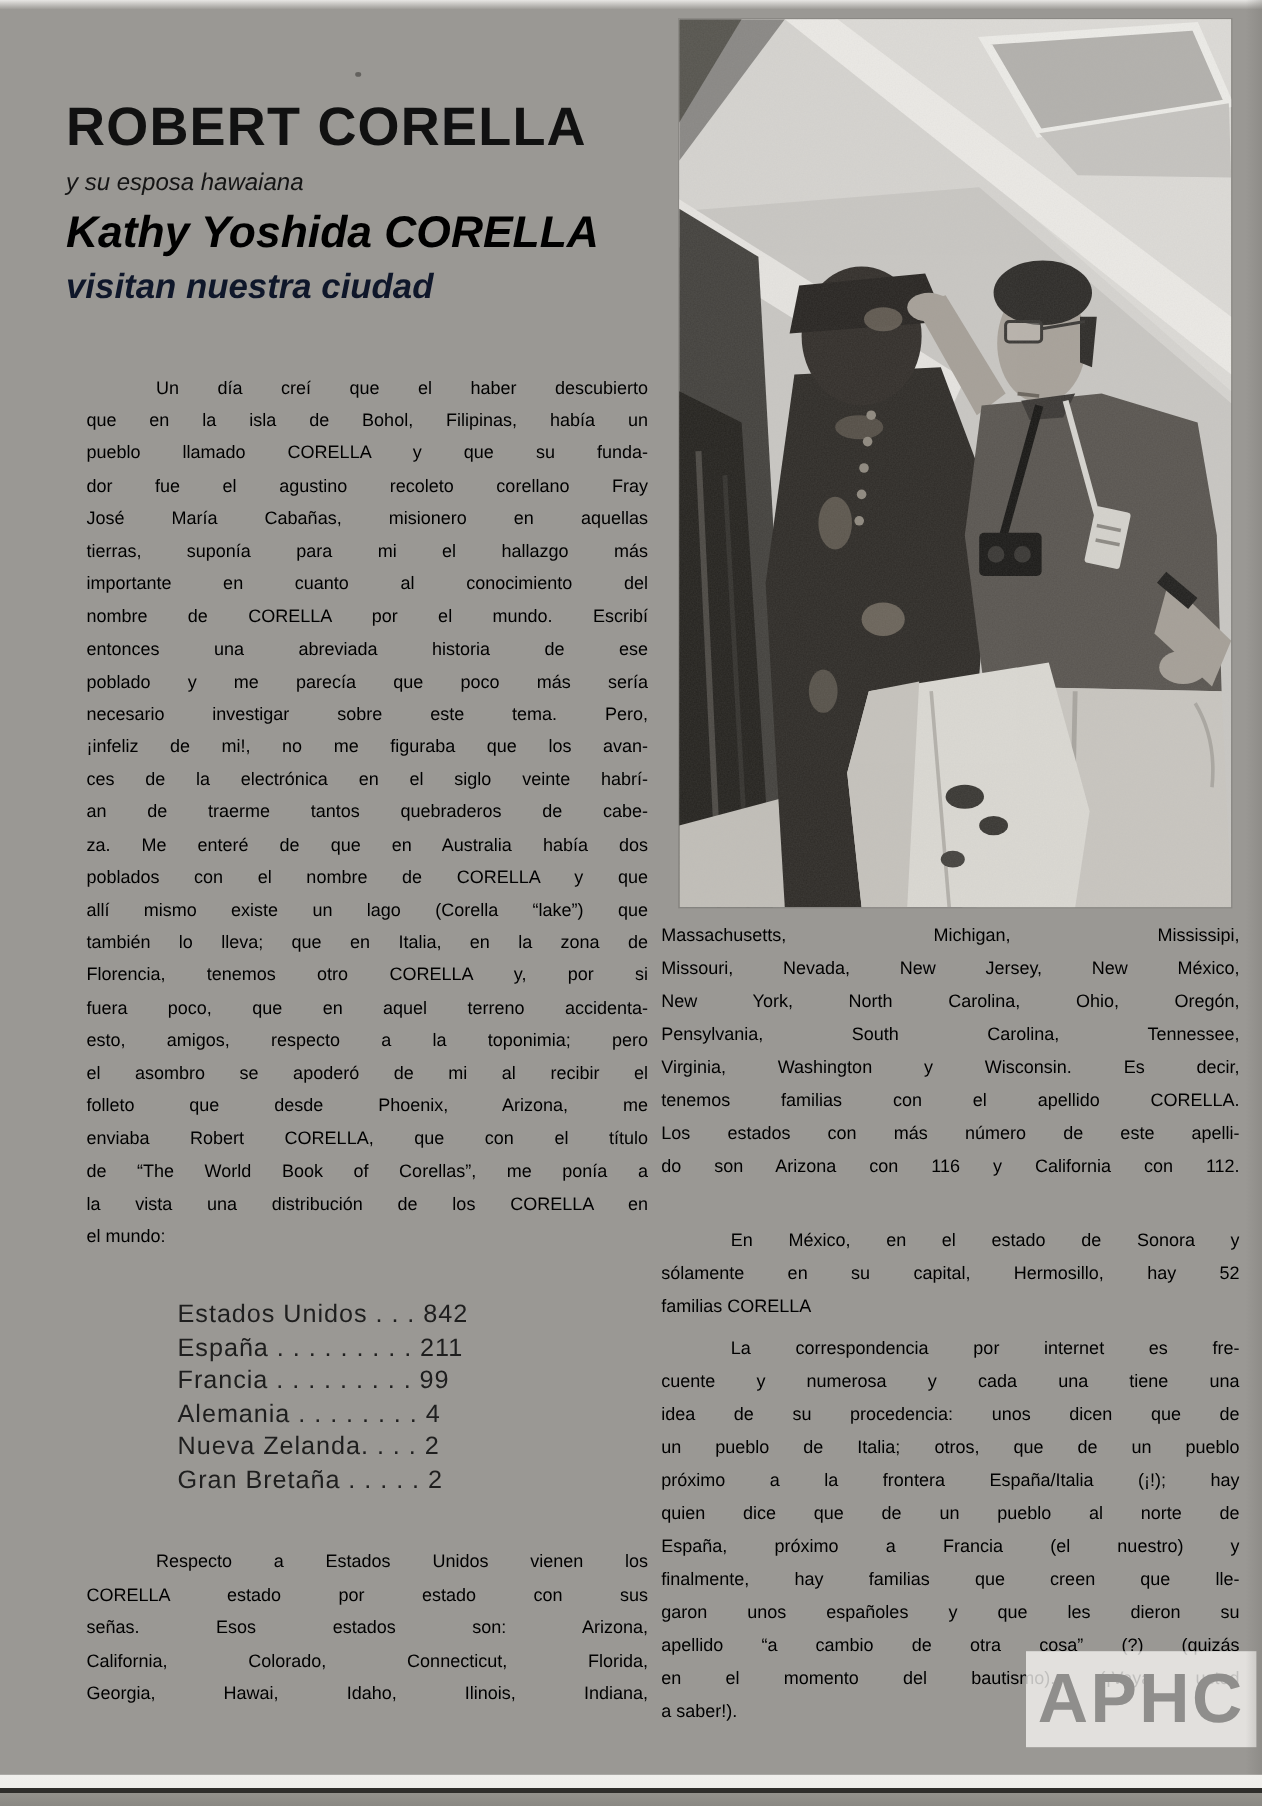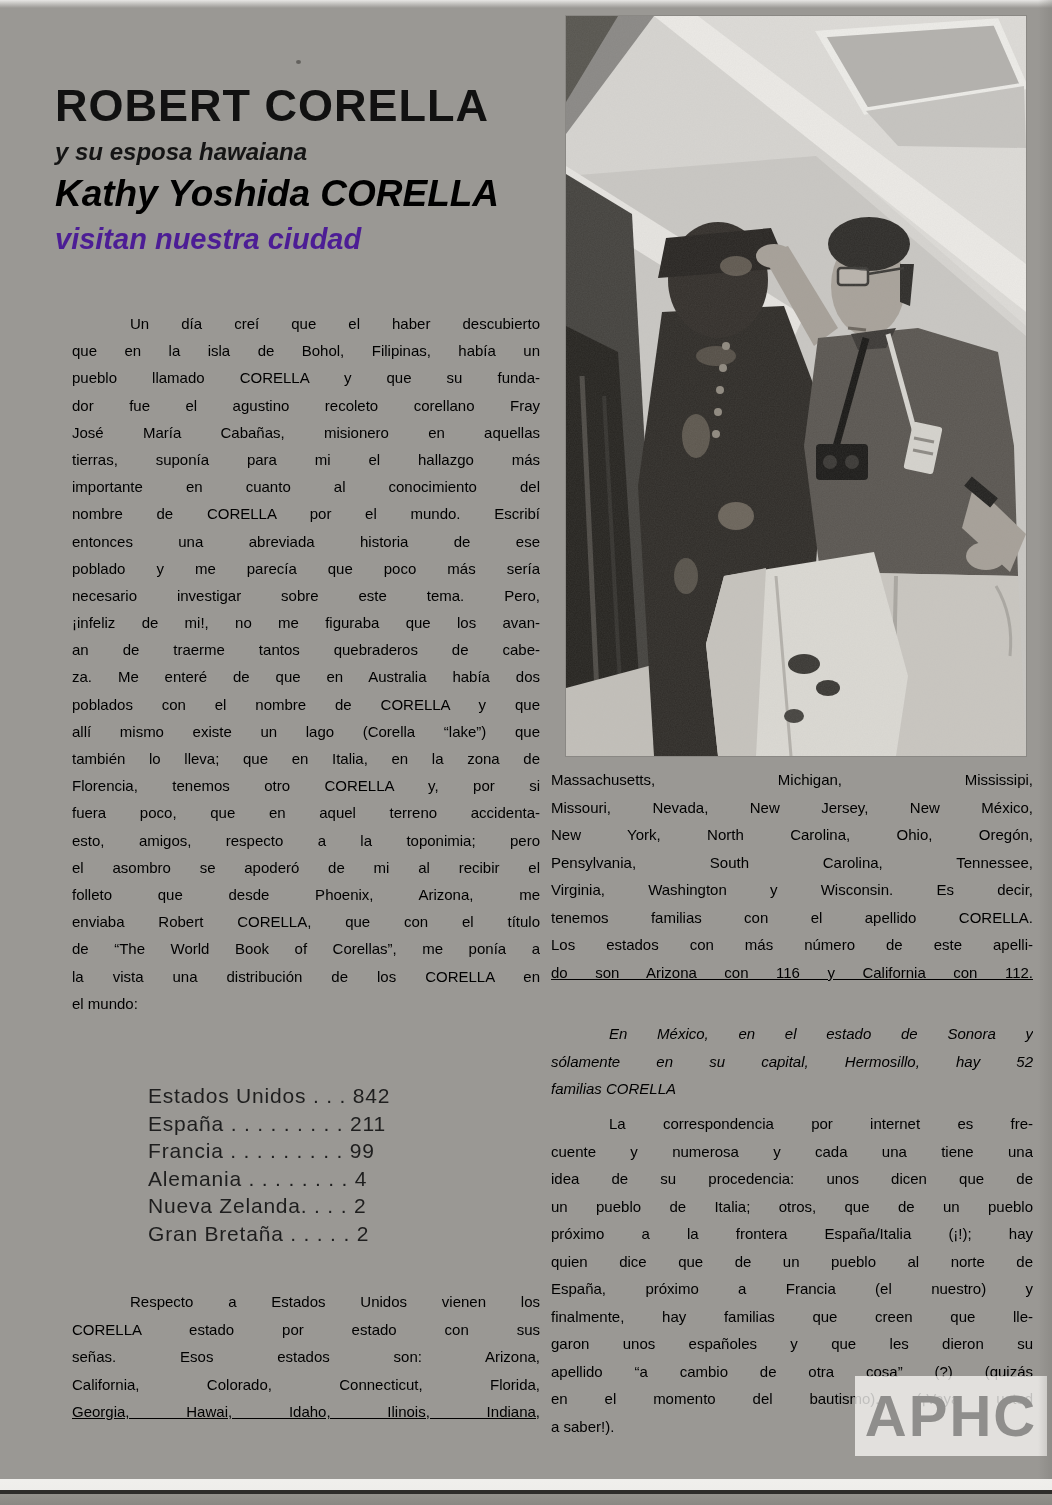--- a/index.html
+++ b/index.html
@@ -8,39 +8,39 @@
     width:1052px;height:1505px;
     margin:0 auto;
     background:linear-gradient(160deg,#edecd e 0%,#e9e7e4 0%,#e8e6e3 55%,#e3e1dd 100%);
     overflow:hidden;
     font-family:"Liberation Sans","DejaVu Sans",sans-serif;
     color:#1c1c1c;
   }
   
   .title-block{position:absolute;left:55px;top:82px;width:485px;text-align:left;}
   .t1{font-size:45px;line-height:48px;font-weight:800;letter-spacing:1px;color:#111;}
-  .t2{font-size:24px;line-height:34px;font-weight:700;font-style:italic;margin-top:5px;color:#151515;}
+  .t2{font-size:20px;line-height:34px;font-weight:400;font-style:italic;margin-top:5px;color:#151515;}
   .t3{font-size:37px;line-height:44px;font-weight:700;font-style:italic;margin-top:3px;color:#000000;}
-  .t4{font-size:29px;line-height:36px;font-weight:700;font-style:italic;margin-top:5px;color:#4c1d95;}
+  .t4{font-size:29px;line-height:36px;font-weight:700;font-style:italic;margin-top:5px;color:#0f172a;}
   
   .para{position:absolute;font-size:15px;color:#000000;}
   .para .line{
     height:27.5px;line-height:27.5px;overflow:hidden;
     text-align:justify;text-align-last:justify;
   }
   .para .line:last-child{text-align-last:left;}
-  .para.cont .line:last-child{text-align-last:justify;text-decoration:underline;}
+  .para.cont .line:last-child{text-align-last:justify;}
   .para.indent .line:first-child{text-indent:58px;}
   .p-intro{left:72px;top:310px;width:468px;}
   .p-intro .line{height:27.2px;line-height:27.2px;}
   .dist{position:absolute;left:148px;top:1082px;width:360px;font-size:21px;color:#1e1e1e;}
   .dist .line{height:27.5px;line-height:27.5px;text-align:left;letter-spacing:.8px;}
   .p-states{left:72px;top:1288px;width:468px;}
   .p-mass{left:551px;top:766px;width:482px;}
-  .p-mexico{left:551px;top:1020px;width:482px;font-style:italic;}
+  .p-mexico{left:551px;top:1020px;width:482px;}
   .p-internet{left:551px;top:1110px;width:482px;}
   
   .photo{position:absolute;left:566px;top:16px;width:460px;height:740px;margin:0;
          box-shadow:0 0 0 1px rgba(90,88,84,.25);}
   .photo svg{display:block;width:100%;height:100%;}
   
   .watermark-box{
     position:absolute;left:855px;top:1376px;width:192px;height:80px;
     background:rgba(246,245,242,.78);
     display:flex;align-items:center;justify-content:center;
@@ -81,20 +81,21 @@
       <div class="line">pueblo llamado CORELLA y que su funda-</div>
       <div class="line">dor fue el agustino recoleto corellano Fray</div>
       <div class="line">José María Cabañas, misionero en aquellas</div>
       <div class="line">tierras, suponía para mi el hallazgo más</div>
       <div class="line">importante en cuanto al conocimiento del</div>
       <div class="line">nombre de CORELLA por el mundo. Escribí</div>
       <div class="line">entonces una abreviada historia de ese</div>
       <div class="line">poblado y me parecía que poco más sería</div>
       <div class="line">necesario investigar sobre este tema. Pero,</div>
       <div class="line">¡infeliz de mi!, no me figuraba que los avan-</div>
+      <div class="line">ces de la electrónica en el siglo veinte habrí-</div>
       <div class="line">an de traerme tantos quebraderos de cabe-</div>
       <div class="line">za. Me enteré de que en Australia había dos</div>
       <div class="line">poblados con el nombre de CORELLA y que</div>
       <div class="line">allí mismo existe un lago (Corella “lake”) que</div>
       <div class="line">también lo lleva; que en Italia, en la zona de</div>
       <div class="line">Florencia, tenemos otro CORELLA y, por si</div>
       <div class="line">fuera poco, que en aquel terreno accidenta-</div>
       <div class="line">esto, amigos, respecto a la toponimia; pero</div>
       <div class="line">el asombro se apoderó de mi al recibir el</div>
       <div class="line">folleto que desde Phoenix, Arizona, me</div>

